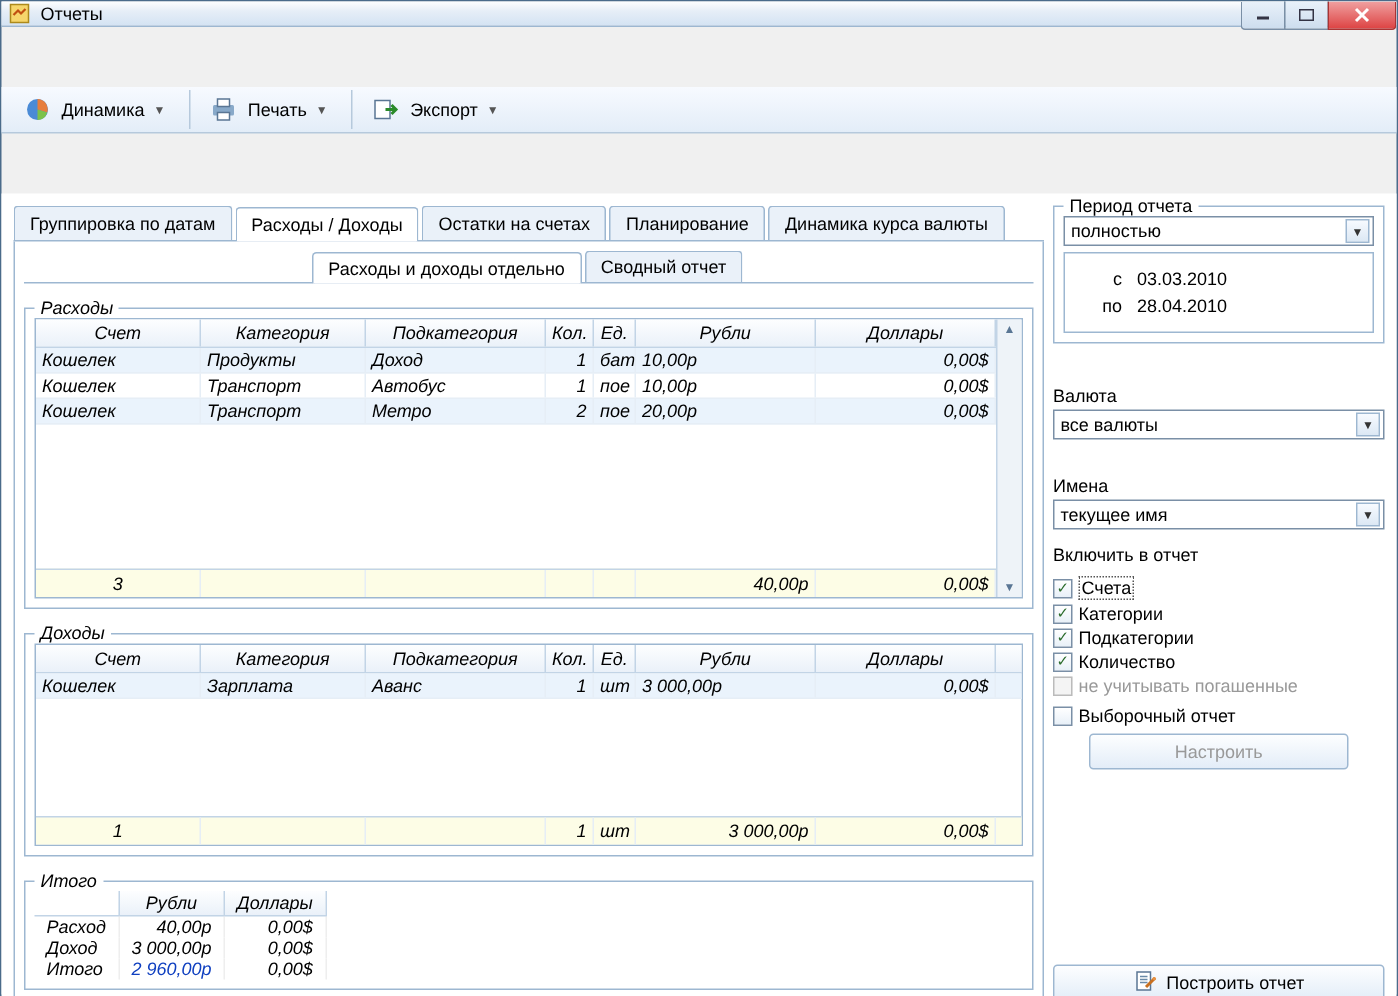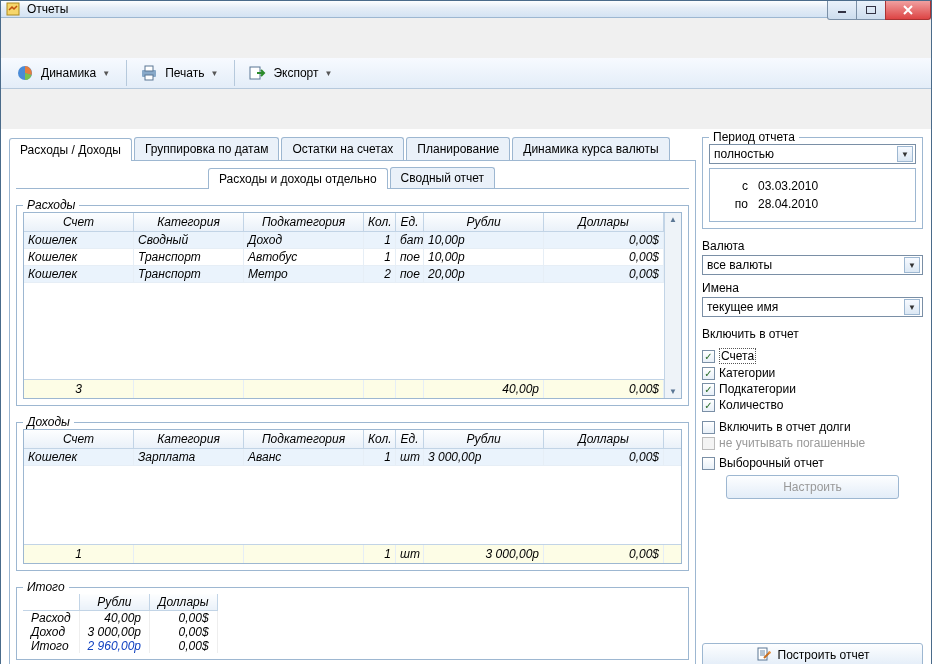--- a/index.html
+++ b/index.html
@@ -276,21 +276,21 @@
 }
 .period-box {
   border: 1px solid #9db7d1;
   padding: 8px 18px;
   margin-top: 4px;
   font-size: 12px;
   line-height: 1.5;
 }
 .period-box .row { display: flex; gap: 10px; }
 .period-box .lbl { width: 20px; text-align: right; }
-.rp-label { font-size: 12px; margin-bottom: 2px; margin-top: 6px; }
+.rp-label { font-size: 12px; margin-bottom: 2px; margin-top: 24px; }
 .checkgroup { margin-top: 4px; }
 .checkrow {
   display: flex;
   align-items: center;
   font-size: 12px;
   padding: 1px 0;
 }
 .checkrow.disabled { color: #999; }
 .chk {
   width: 13px; height: 13px;
@@ -383,22 +383,22 @@
       </span>
       <span class="lbl">Экспорт</span>
       <span class="drop">▼</span>
     </div>
   </div>
 
   <div class="body">
 
     <div class="left-panel">
       <div class="tabstrip">
+        <div class="tab">Группировка по датам</div>
         <div class="tab active">Расходы / Доходы</div>
-        <div class="tab">Группировка по датам</div>
         <div class="tab">Остатки на счетах</div>
         <div class="tab">Планирование</div>
         <div class="tab">Динамика курса валюты</div>
       </div>
       <div class="tab-body">
         <div class="innertabs">
           <div class="innertab active">Расходы и доходы отдельно</div>
           <div class="innertab">Сводный отчет</div>
         </div>
 
@@ -412,21 +412,21 @@
                   <div class="cell col-cat">Категория</div>
                   <div class="cell col-sub">Подкатегория</div>
                   <div class="cell col-qty">Кол.</div>
                   <div class="cell col-unit">Ед.</div>
                   <div class="cell col-rub">Рубли</div>
                   <div class="cell col-usd">Доллары</div>
                 </div>
                 <div class="grid-body">
                   <div class="row alt">
                     <div class="cell col-acct">Кошелек</div>
-                    <div class="cell col-cat">Сводный</div>
+                    <div class="cell col-cat">Продукты</div>
                     <div class="cell col-sub">Доход</div>
                     <div class="cell col-qty">1</div>
                     <div class="cell col-unit">бат</div>
                     <div class="cell col-rub">10,00р</div>
                     <div class="cell col-usd">0,00$</div>
                   </div>
                   <div class="row">
                     <div class="cell col-acct">Кошелек</div>
                     <div class="cell col-cat">Транспорт</div>
                     <div class="cell col-sub">Автобус</div>
@@ -572,24 +572,20 @@
         </div>
         <div class="checkrow">
           <span class="chk">✓</span>
             <span>Подкатегории</span>
         </div>
         <div class="checkrow">
           <span class="chk">✓</span>
             <span>Количество</span>
         </div>
       </div>
-      <div class="checkrow" style="margin-top:6px;">
-        <span class="chk"></span>
-          <span>Включить в отчет долги</span>
-      </div>
       <div class="checkrow disabled" style="padding-left:0;">
         <span class="chk disabled"></span>
           <span>не учитывать погашенные</span>
       </div>
       <div class="checkrow" style="margin-top:4px;">
         <span class="chk"></span>
           <span>Выборочный отчет</span>
       </div>
       <div class="btn disabled" style="margin: 4px 24px 0;">
         <span>Настроить</span>

